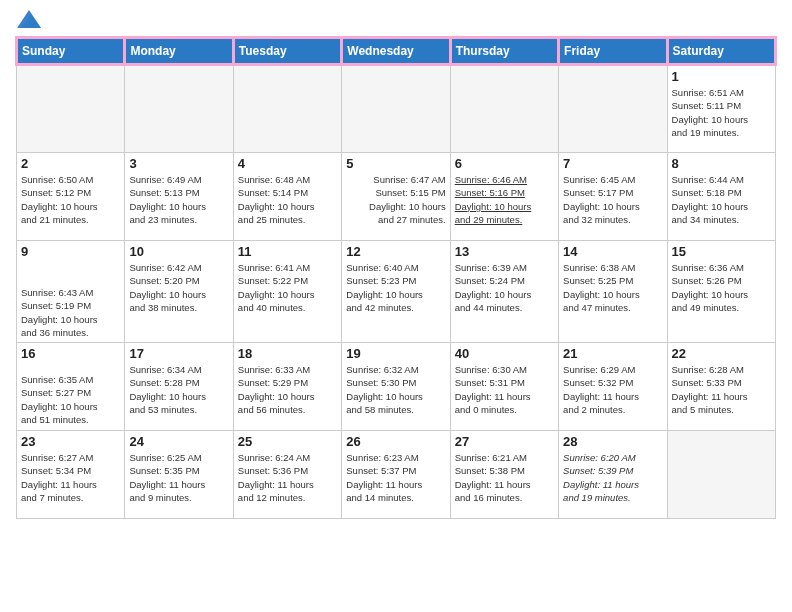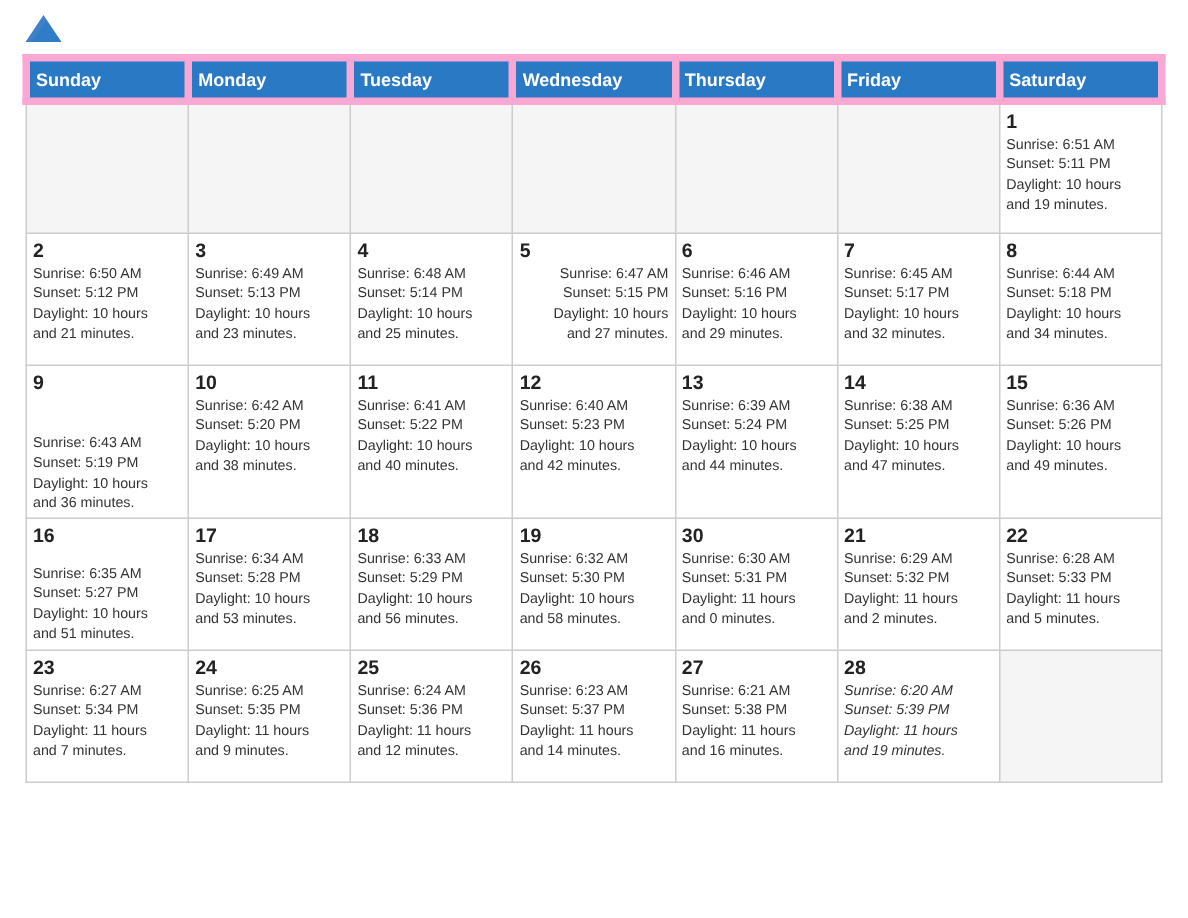--- a/index.html
+++ b/index.html
@@ -65,21 +65,21 @@
       border-collapse: collapse;
       table-layout: fixed;
     }
     .calendar-table th {
       background: #2979c4;
       color: #fff;
       font-size: 12px;
       font-weight: bold;
       padding: 5px 4px;
       text-align: left;
-      border: 5px solid #f9a8d4;
+      border: 3px solid #f9a8d4;
     }
     .calendar-table td {
       border: 1px solid #ccc;
       vertical-align: top;
       padding: 3px 4px;
       height: 88px;
       font-size: 10px;
       color: #333;
       background: #fff;
     }
@@ -172,21 +172,21 @@
           </td>
           <td>
             <span class="day-number">5</span>
             <div class="day-info" style="white-space: pre-line; text-align: right;">Sunrise: 6:47 AM
 Sunset: 5:15 PM
 Daylight: 10 hours
 and 27 minutes.</div>
           </td>
           <td>
             <span class="day-number">6</span>
-            <div class="day-info" style="white-space: pre-line;">Sunrise: 6:46 AM
+            <div class="day-info" style="white-space: pre-line; text-decoration: underline;">Sunrise: 6:46 AM
 Sunset: 5:16 PM
 Daylight: 10 hours
 and 29 minutes.</div>
           </td>
           <td>
             <span class="day-number">7</span>
             <div class="day-info" style="white-space: pre-line;">Sunrise: 6:45 AM
 Sunset: 5:17 PM
 Daylight: 10 hours
 and 32 minutes.</div>
@@ -273,21 +273,21 @@
 and 56 minutes.</div>
           </td>
           <td>
             <span class="day-number">19</span>
             <div class="day-info" style="white-space: pre-line;">Sunrise: 6:32 AM
 Sunset: 5:30 PM
 Daylight: 10 hours
 and 58 minutes.</div>
           </td>
           <td>
-            <span class="day-number">30</span>
+            <span class="day-number">40</span>
             <div class="day-info" style="white-space: pre-line;">Sunrise: 6:30 AM
 Sunset: 5:31 PM
 Daylight: 11 hours
 and 0 minutes.</div>
           </td>
           <td>
             <span class="day-number">21</span>
             <div class="day-info" style="white-space: pre-line;">Sunrise: 6:29 AM
 Sunset: 5:32 PM
 Daylight: 11 hours

